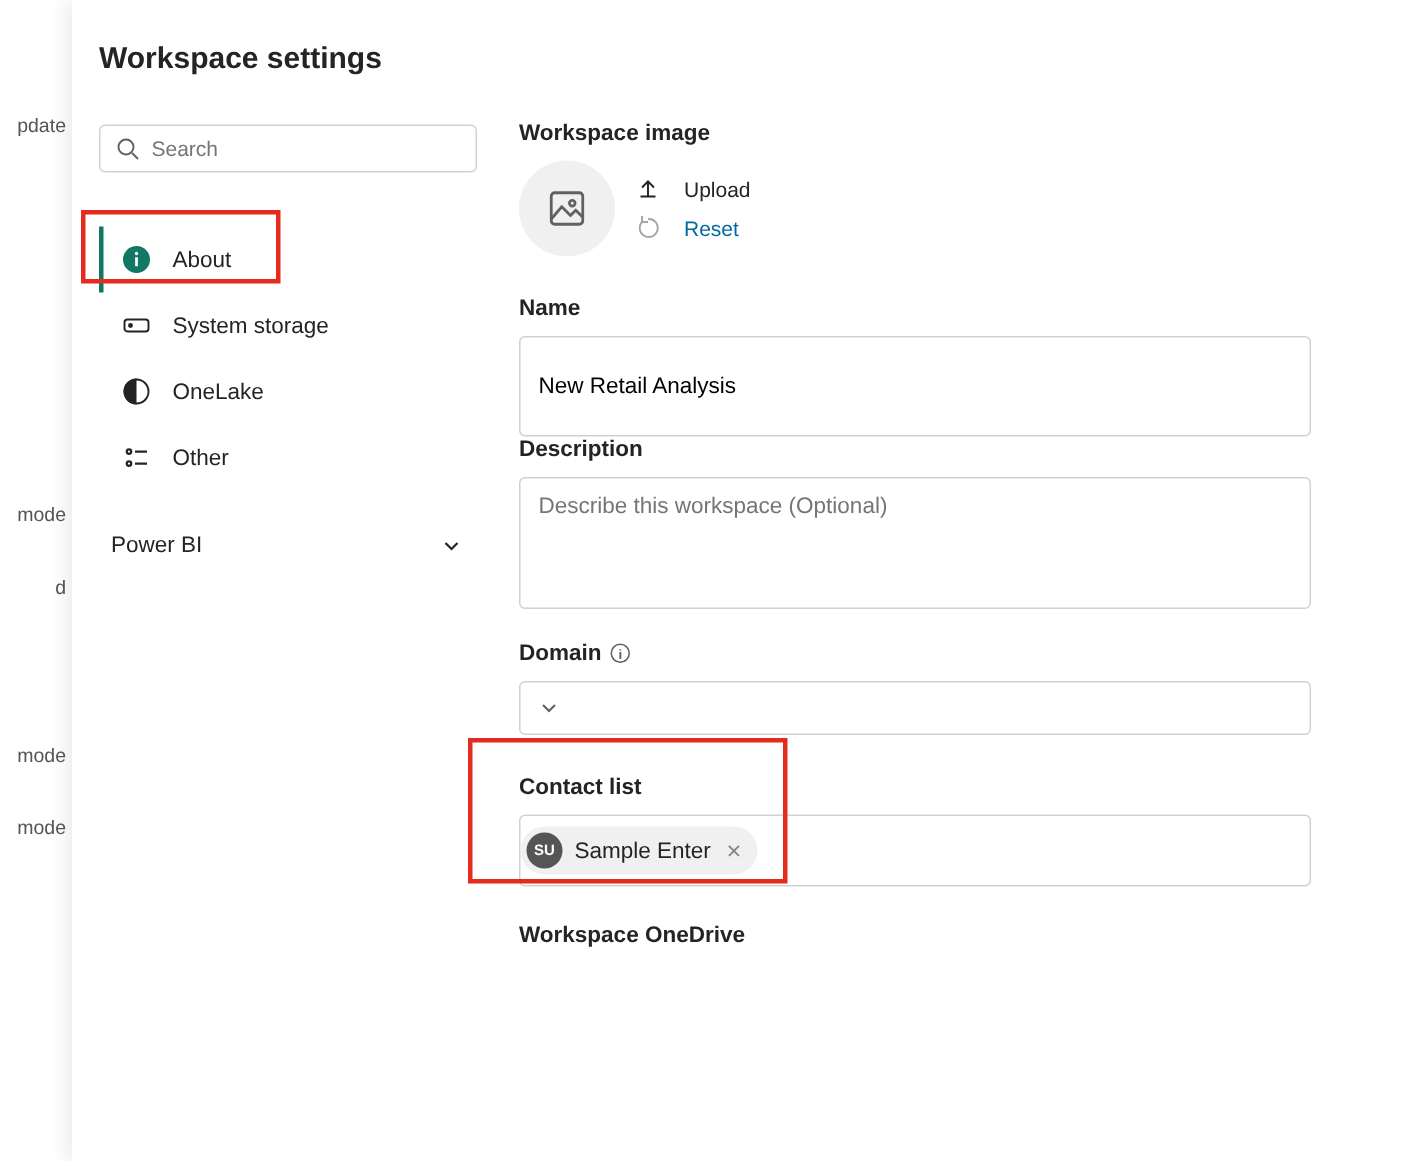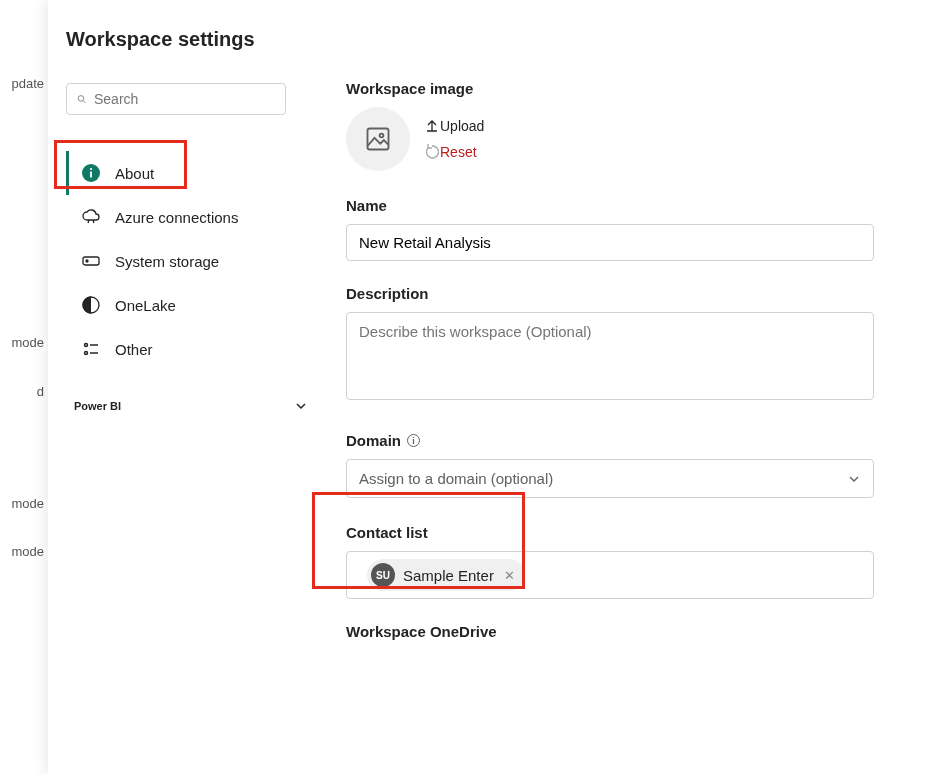--- a/index.html
+++ b/index.html
@@ -7,51 +7,51 @@
 
   
   .bg-items { position: absolute; left: 0; top: 0; width: 48px; height: 100%; color: #555; font-size: 13px; }
   .bg-items div { position: absolute; right: 4px; white-space: nowrap; }
 
   .panel { position: absolute; left: 48px; top: 0; right: 0; bottom: 0; background: #fff; box-shadow: -4px 0 12px rgba(0,0,0,0.08); padding: 28px 40px 28px 18px; display: flex; }
 
   .sidebar { width: 256px; flex: none; }
   h1.title { font-size: 20px; font-weight: 700; margin-bottom: 32px; margin-left: 0; }
 
-  .search-box { display: flex; align-items: center; border: 1px solid #d1d1d1; border-radius: 4px; padding: 7px 10px; margin-bottom: 36px; width: 220px; }
+  .search-box { display: flex; align-items: center; border: 1px solid #d1d1d1; border-radius: 4px; padding: 7px 10px; margin-bottom: 36px; width: 252px; }
   .search-box svg { width: 16px; height: 16px; margin-right: 8px; color: #616161; }
   .search-box input { border: none; outline: none; font-size: 14px; flex: 1; color: #616161; }
 
   .nav-item { display: flex; align-items: center; padding: 12px 8px 12px 8px; cursor: pointer; border-left: 3px solid transparent; position: relative; }
   .nav-item.active { border-left: 3px solid #117865; }
   .nav-item .icon { width: 20px; height: 20px; display: inline-flex; align-items: center; justify-content: center; margin-right: 14px; margin-left: 4px; color: #242424; }
   .nav-item.active .icon svg circle.fill { fill: #117865; }
   .nav-item span.label { font-size: 15px; }
 
   .nav-section { display: flex; align-items: center; justify-content: space-between; padding: 14px 14px 14px 8px; margin-top: 14px; cursor: pointer; }
-  .nav-section span { font-weight: 700; font-size: 11px; }
+  .nav-section span { font-weight: 400; font-size: 15px; }
 
   .content { flex: 1; padding-left: 24px; padding-top: 52px; }
 
   .field-label { font-weight: 600; font-size: 15px; margin-bottom: 10px; display: flex; align-items: center; gap: 6px; }
   .field-label .info { width: 13px; height: 13px; border: 1px solid #616161; border-radius: 50%; display: inline-flex; align-items: center; justify-content: center; font-size: 9px; color: #616161; }
 
   .img-row { display: flex; align-items: center; gap: 14px; margin-bottom: 26px; }
   .img-placeholder { width: 64px; height: 64px; border-radius: 50%; background: #f0f0f0; display: flex; align-items: center; justify-content: center; color: #616161; }
   .img-actions { display: flex; flex-direction: column; gap: 10px; }
-  .img-action { display: flex; align-items: center; gap: 0; font-size: 14px; cursor: pointer; }
-  .img-action.disabled { color: #b91c1c; cursor: default; }
+  .img-action { display: flex; align-items: center; gap: 16px; font-size: 14px; cursor: pointer; }
+  .img-action.disabled { color: #0369a1; cursor: default; }
 
   .text-input, .textarea, .select, .chip-input, .od-input {
     width: 528px; border: 1px solid #d1d1d1; border-radius: 4px; font-size: 15px; background: #fff;
   }
-  .text-input { padding: 9px 12px; margin-bottom: 24px; }
-  .textarea { padding: 10px 12px; height: 88px; resize: none; margin-bottom: 28px; color: #616161; }
+  .text-input { padding: 24px 12px; }
+  .textarea { padding: 10px 12px; height: 88px; resize: none; margin-bottom: 16px; color: #616161; }
   .select { padding: 10px 12px; display: flex; align-items: center; justify-content: space-between; color: #616161; margin-bottom: 26px; cursor: pointer; }
-  .chip-input { padding: 7px 20px; display: flex; align-items: center; gap: 22px; margin-bottom: 24px; }
+  .chip-input { padding: 7px 0; display: flex; align-items: center; gap: 22px; margin-bottom: 24px; }
   .chip { background: #f0f0f0; border-radius: 16px; display: inline-flex; align-items: center; padding: 4px 8px 4px 4px; gap: 8px; }
   .chip .avatar { width: 24px; height: 24px; border-radius: 50%; background: #555; color: #fff; font-size: 10px; font-weight: 600; display: inline-flex; align-items: center; justify-content: center; }
   .chip .name { font-size: 15px; }
   .chip .x { color: #888; font-size: 13px; padding: 0 2px; cursor: pointer; }
   .chip-input input { border: none; outline: none; font-size: 15px; color: #616161; flex: 1; }
   .od-input { padding: 9px 12px 9px 48px; color: #888; }
 
   .hl { position: absolute; border: 3px solid #e32b1e; pointer-events: none; }
   .hl.a { left: 54px; top: 140px; width: 133px; height: 49px; }
   .hl.b { left: 312px; top: 492px; width: 213px; height: 97px; }
@@ -82,29 +82,20 @@
 
     <div class="nav-item active">
       <span class="icon">
           <svg width="18" height="18" viewBox="0 0 18 18">
             <circle class="fill" cx="9" cy="9" r="9" fill="#117865"></circle>
             <rect x="8.1" y="7.5" width="1.8" height="6" fill="#fff"></rect>
             <circle cx="9" cy="5" r="1.1" fill="#fff"></circle>
           </svg>
         </span>
       <span class="label">About</span>
-    </div>
-    <div class="nav-item">
-      <span class="icon">
-          <svg width="20" height="20" viewBox="0 0 20 20" fill="none" stroke="#242424" stroke-width="1.3">
-            <path d="M6 13 A4 4 0 0 1 6 5 A5 5 0 0 1 15 7 A3 3 0 0 1 15 13 Z"></path>
-            <path d="M8 13 L7 16 M12 13 L13 16"></path>
-          </svg>
-        </span>
-      <span class="label">Azure connections</span>
     </div>
     <div class="nav-item">
       <span class="icon">
           <svg width="20" height="20" viewBox="0 0 20 20" fill="none" stroke="#242424" stroke-width="1.3">
             <rect x="2" y="6" width="16" height="8" rx="2"></rect>
             <circle cx="6" cy="10" r="1" fill="#242424"></circle>
           </svg>
         </span>
       <span class="label">System storage</span>
     </div>
@@ -169,21 +160,20 @@
     <input class="text-input" value="New Retail Analysis" style="">
 
     <div class="field-label">Description</div>
     <textarea class="textarea" placeholder="Describe this workspace (Optional)" style=""></textarea>
 
     <div class="field-label">
       <span>Domain</span>
       <span class="info">i</span>
     </div>
     <div class="select">
-      <span>Assign to a domain (optional)</span>
       <svg width="14" height="14" viewBox="0 0 14 14" fill="none" stroke="#616161" stroke-width="1.4">
           <path d="M3 5 L7 9 L11 5"></path>
         </svg>
     </div>
 
     <div class="field-label">Contact list</div>
     <div class="chip-input">
       <span class="chip">
         <span class="avatar">SU</span>
         <span class="name">Sample Enter</span>

